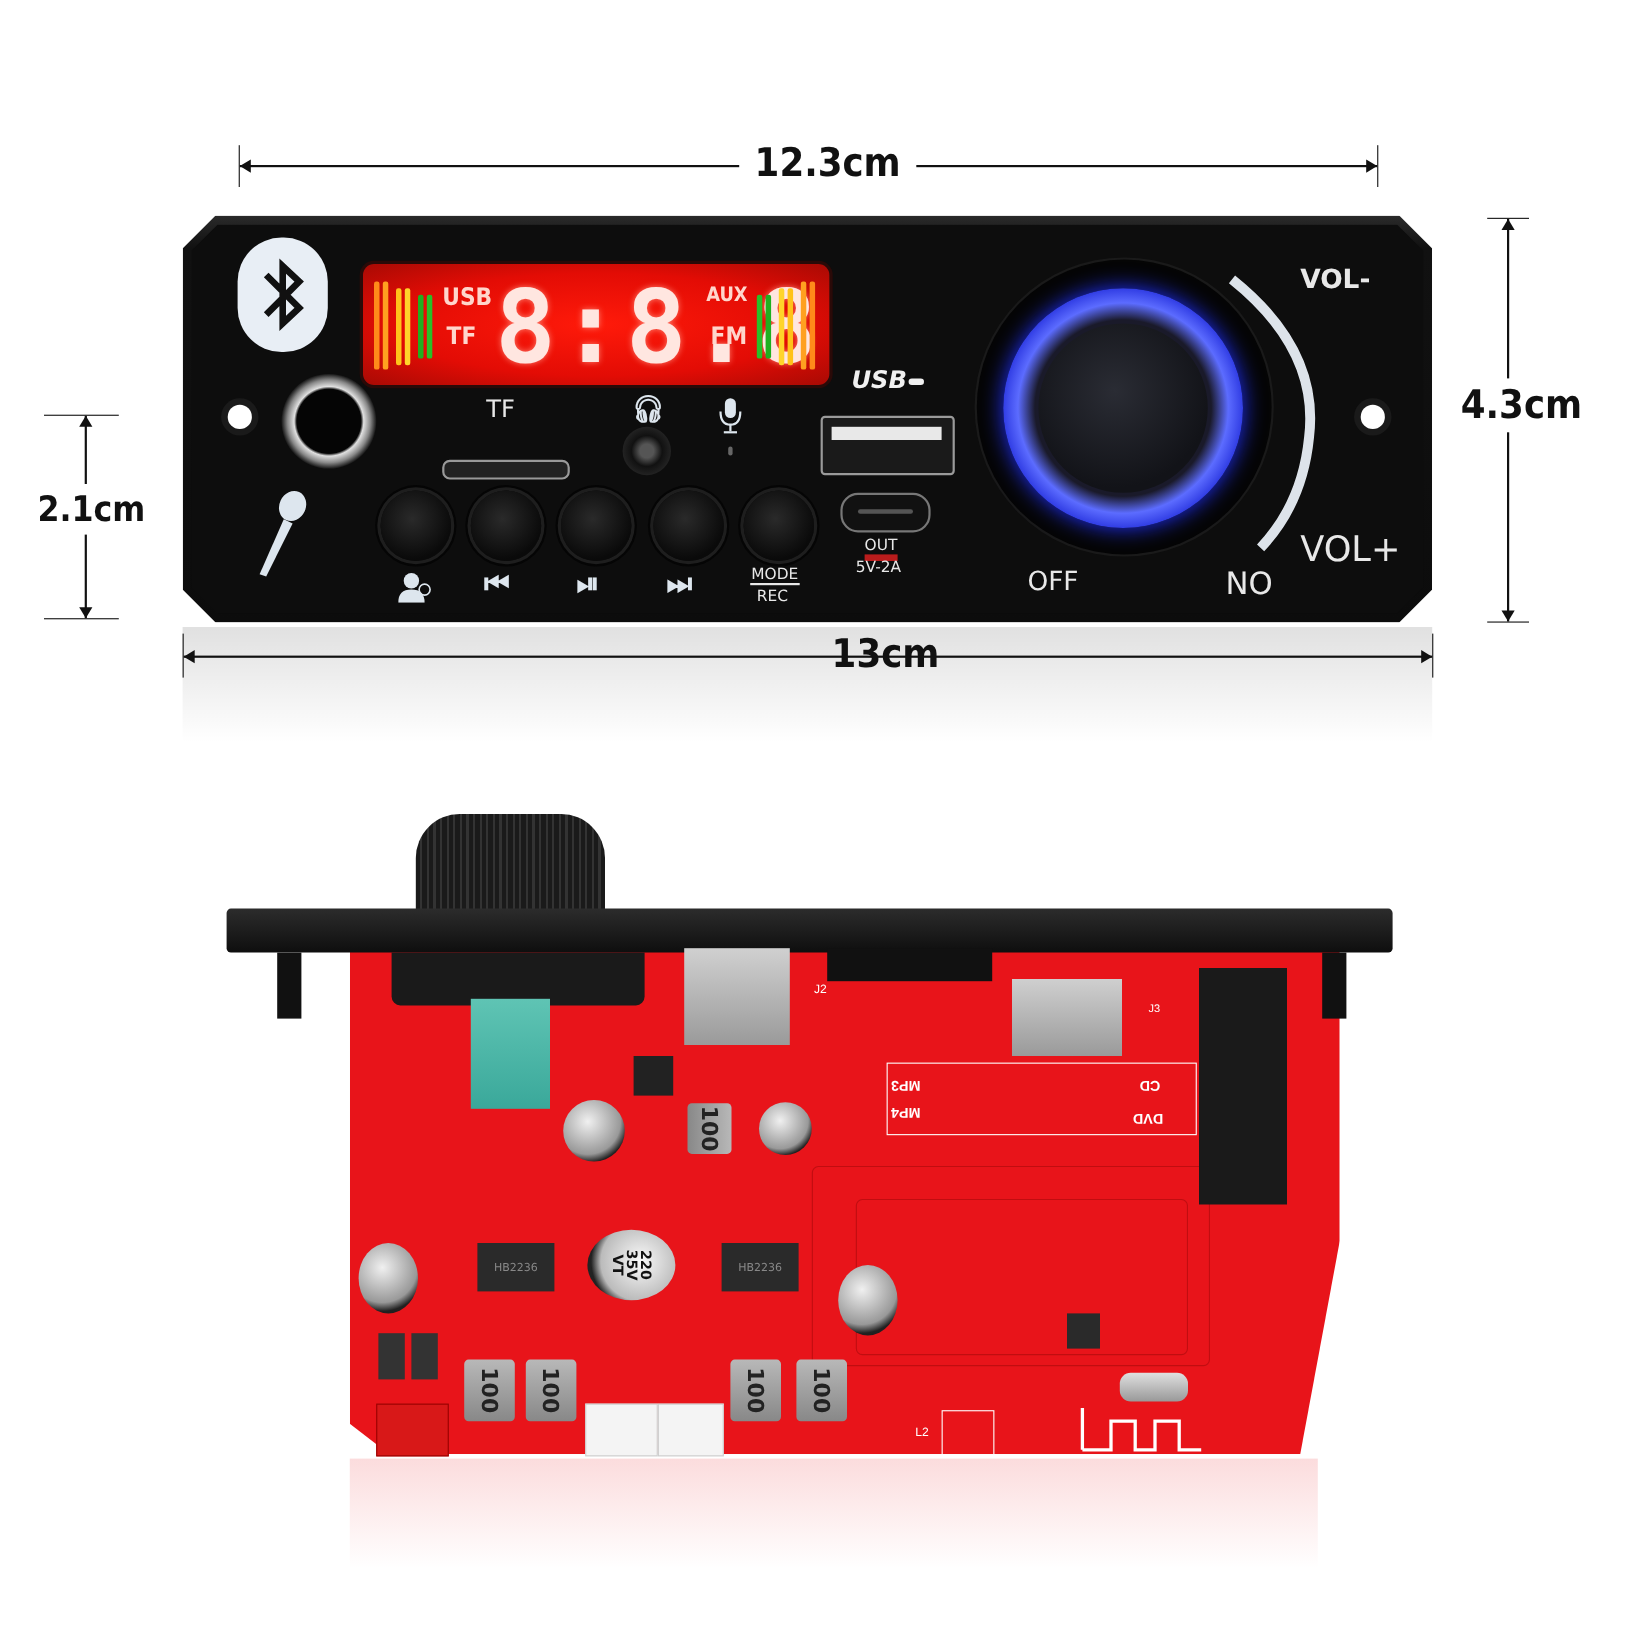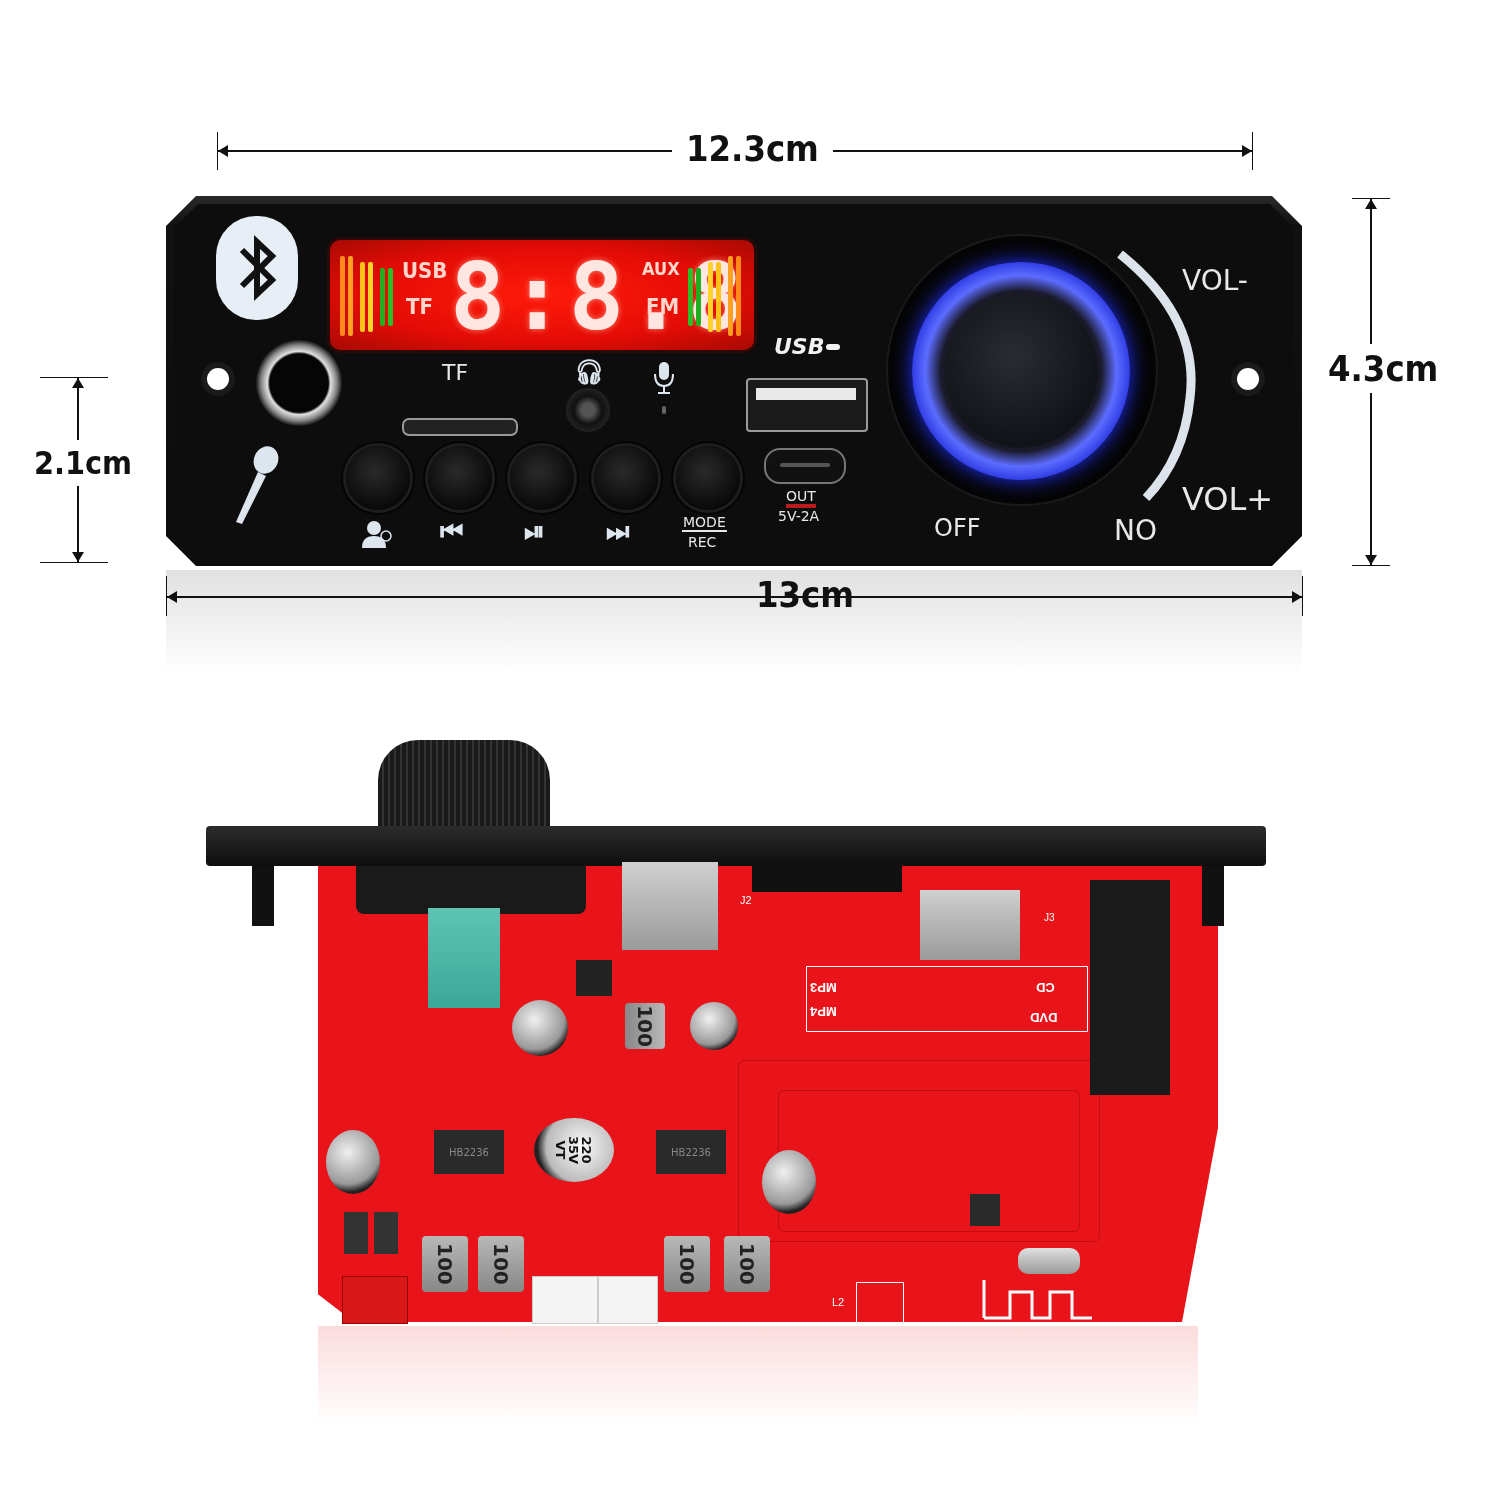--- a/index.html
+++ b/index.html
@@ -155,30 +155,30 @@
 <div class="lbl" style="left:688px;top:534px;font-size:14px;">REC</div>
 
 <div class="lbl" style="left:774px;top:334px;font-size:22px;font-weight:bold;font-style:italic;color:#f0f0f0;">USB</div>
 <div class="abs" style="left:826px;top:344px;width:14px;height:6px;background:#f0f0f0;border-radius:3px;"></div>
 <div class="usb-a">
   <div style="position:absolute;left:8px;top:8px;width:100px;height:12px;background:#e8e8e8;"></div>
 </div>
 <div class="usb-c">
   <div style="position:absolute;left:14px;top:13px;width:50px;height:4px;background:#555;border-radius:2px;"></div>
 </div>
-<div class="lbl" style="left:786px;top:488px;font-size:14px;border-bottom:4px solid #b91c1c;">OUT</div>
+<div class="lbl" style="left:786px;top:488px;font-size:14px;border-bottom:6px solid #b91c1c;">OUT</div>
 <div class="lbl" style="left:778px;top:508px;font-size:14px;">5V-2A</div>
 
 <div class="knob-outer"></div>
 <div class="knob-ring"></div>
 <div class="knob-cap"></div>
 <svg class="abs" style="left:1110px;top:248px;" width="100" height="260" viewBox="0 0 100 260">
   <path d="M10 6 Q90 70 80 150 Q74 210 36 250" fill="none" stroke="#dde3ea" stroke-width="9"></path>
 </svg>
-<div class="lbl" style="left:1182px;top:264px;font-size:28px;">VOL-</div>
+<div class="lbl" style="left:1182px;top:240px;font-size:24px;font-weight:bold;">VOL-</div>
 <div class="lbl" style="left:1182px;top:480px;font-size:32px;">VOL+</div>
 <div class="lbl" style="left:934px;top:514px;font-size:24px;">OFF</div>
 <div class="lbl" style="left:1114px;top:514px;font-size:28px;">NO</div>
 
 <div class="reflection"></div>
 
 <div>
   <div class="tick-v" style="left:166px;top:576px;height:40px;"></div>
   <div class="tick-v" style="left:1302px;top:576px;height:40px;"></div>
   <div class="hline" style="left:167px;top:596px;width:1135px;"></div>

